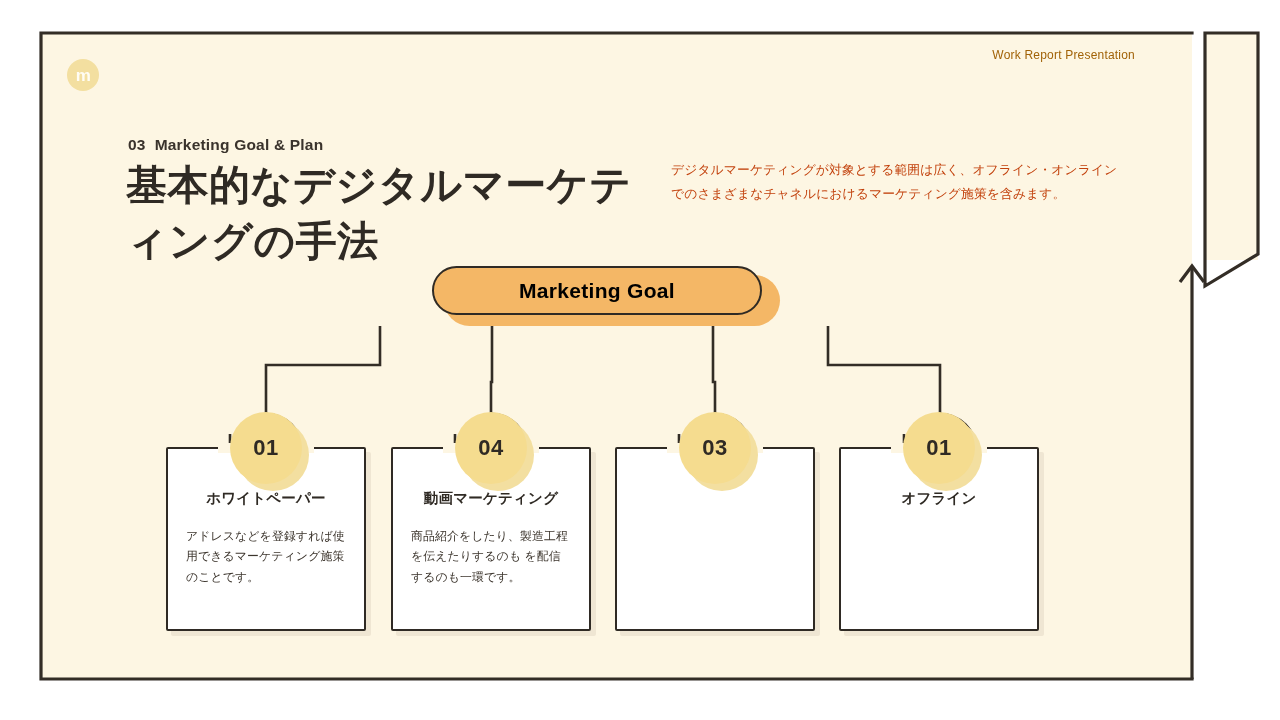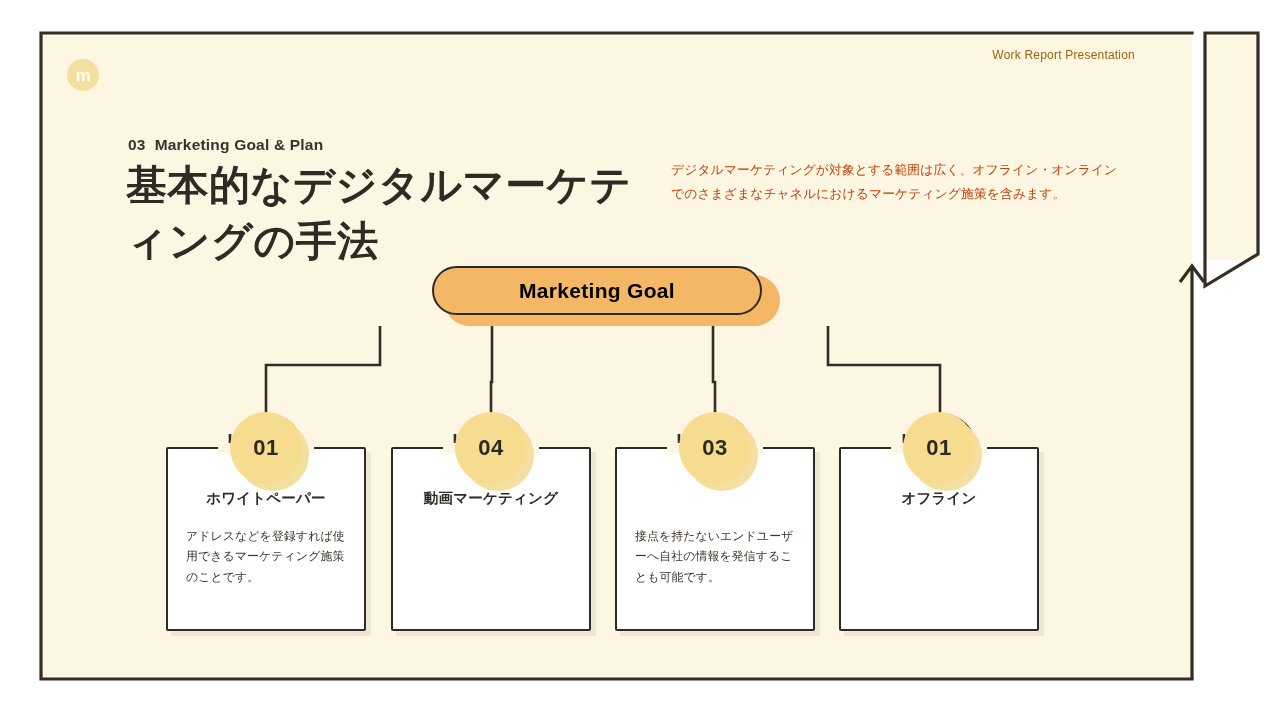--- a/index.html
+++ b/index.html
@@ -340,33 +340,33 @@
     <div class="card-shadow"></div>
     <div class="card-box"></div>
     <div class="card-notch"></div>
     <div class="badge">
       <div class="badge-shadow"></div>
       <div class="badge-circle">
         <span>04</span>
       </div>
     </div>
     <div class="card-title">動画マーケティング</div>
+    <div class="card-body">商品紹介をしたり、製造工程を伝えたりするのも を配信するのも一環です。</div>
   </div>
 
   <div class="card c3">
     <div class="card-shadow"></div>
     <div class="card-box"></div>
     <div class="card-notch"></div>
     <div class="badge">
       <div class="badge-shadow"></div>
       <div class="badge-circle">
         <span>03</span>
       </div>
     </div>
-    <div class="card-body">接点を持たないエンドユーザーへ自社の情報を発信することも可能です。</div>
   </div>
 
   <div class="card c4">
     <div class="card-shadow"></div>
     <div class="card-box"></div>
     <div class="card-notch"></div>
     <div class="badge">
       <div class="badge-shadow"></div>
       <div class="badge-circle">
         <span>01</span>

